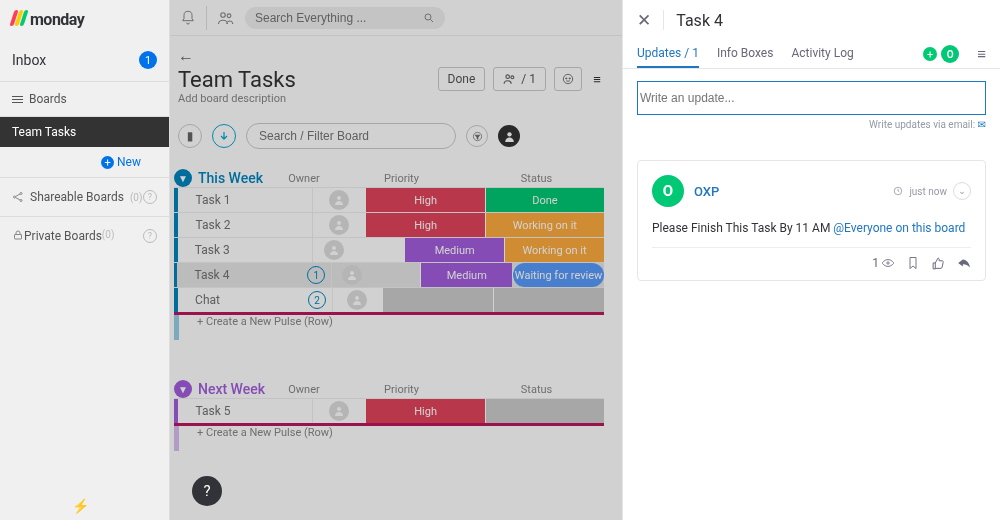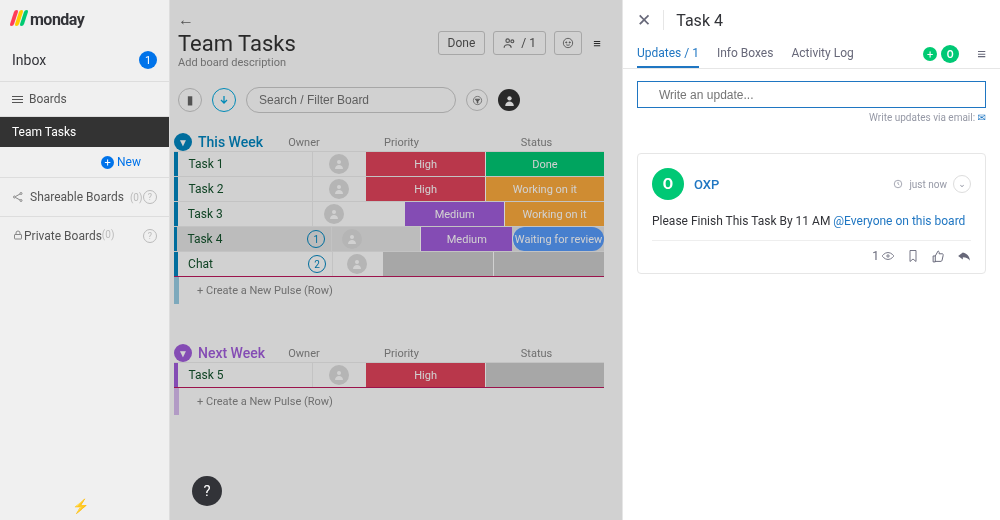--- a/index.html
+++ b/index.html
@@ -68,35 +68,35 @@
 .col-head { text-align:center; font-size:11px; color:#888; }
 .col-owner { width:60px; }
 .col-priority { width:135px; }
 .col-status { width:135px; }
 
 .pulse-row { display:flex; align-items:center; height:25px; margin-top:0; border-top:1px solid #eee; }
 .pulse-row:first-of-type { border-top:1px solid #eee; }
 .row-bar { width:5px; height:100%; }
 .row-bar.blue { background:#0086c0; }
 .row-bar.purple { background:#a25ddc; }
-.pulse-name { flex:0 0 130px; padding-left:10px; font-size:12px; color:#14532d; cursor:pointer; }
+.pulse-name { flex:0 0 130px; padding-left:17px; font-size:12px; color:#737373; cursor:pointer; }
 .pulse-gap { flex:1; display:flex; justify-content:flex-end; align-items:center; padding-right:4px; }
 .bubble-count { width:18px; height:18px; border:1px solid #0086c0; border-radius:50%; display:inline-flex; align-items:center; justify-content:center; font-size:10px; color:#0086c0; margin-right:2px; }
 .owner-cell { width:60px; height:100%; display:flex; align-items:center; justify-content:center; border-left:1px solid #eee; }
 .owner-avatar { width:20px; height:20px; border-radius:50%; background:#ddd; display:inline-flex; align-items:center; justify-content:center; }
 .owner-avatar svg { width:12px; height:12px; fill:#fff; }
 .cell { width:135px; height:100%; display:flex; align-items:center; justify-content:center; font-size:11px; color:#fff; border-left:1px solid #fff; cursor:pointer; }
 .c-high { background:#e2445c; }
 .c-medium { background:#a25ddc;margin-left:48px; }
 .c-done { background:#00c875; }
 .c-working { background:#fdab3d; }
 .c-waiting { background:#579bfc;border-radius:12px; }
 .c-empty { background:#ccc; }
 .pulse-row.selected { background:#e6e6e6; }
-.new-pulse-row { display:flex; align-items:center; height:28px; border-top:1px solid #be185d; }
+.new-pulse-row { display:flex; height:28px; border-top:3px solid #be185d; }
 .new-pulse-txt { font-size:11px; color:#888; padding-left:18px; cursor:pointer; }
 
 
 .dim { position:absolute; left:0; top:0; width:622px; height:100%; background:rgba(0,0,0,0.18); pointer-events:none; }
 
 
 .fab-q { position:absolute; right:400px; bottom:14px; width:30px; height:30px; border-radius:50%; background:#323338; color:#fff; display:flex; align-items:center; justify-content:center; font-size:15px; cursor:pointer; }
 
 
 .panel { width:378px; border-left:1px solid #e6e6e6; background:#fff; display:flex; flex-direction:column; }
@@ -106,21 +106,21 @@
 .panel-title { font-size:16px; font-weight:400; color:#323338; }
 .panel-tabs { display:flex; align-items:center; gap:18px; padding:4px 14px 0 14px; border-bottom:1px solid #e6e6e6; }
 .tab { font-size:12px; color:#676879; padding:6px 0; cursor:pointer; border-bottom:2px solid transparent; }
 .tab.active { color:#1f76c2; border-bottom-color:#1f76c2; }
 .tab-spacer { flex:1; }
 .invite-chip { display:flex; align-items:center; gap:4px; }
 .plus-sm { width:14px; height:14px; border-radius:50%; background:#00ca72; color:#fff; display:inline-flex; align-items:center; justify-content:center; font-size:11px; }
 .av-sm { width:18px; height:18px; border-radius:50%; background:#00c875; color:#fff; display:inline-flex; align-items:center; justify-content:center; font-size:10px; font-weight:600; }
 .menu-ico { font-size:15px; color:#676879; cursor:pointer; }
 
-.update-box { margin:12px 14px 4px 14px; border:1px solid #1f76c2; height:27px; display:flex; align-items:center; padding:0 21px; }
+.update-box { margin:12px 14px 4px 14px; border:1px solid #1f76c2; height:34px; display:flex; align-items:center; padding:0 2px; }
 .update-box input { border:none; outline:none; width:100%; font-size:12px; color:#555; }
 .via-email { text-align:right; font-size:10px; color:#9699a6; padding:0 14px 10px 14px; }
 .via-email a { color:#1f76c2; text-decoration:none; }
 
 .update-card { margin:20px 14px; border:1px solid #e6e6e6; border-radius:4px; padding:14px 14px 10px 14px; }
 .card-head { display:flex; align-items:center; gap:10px; }
 .big-av { width:32px; height:32px; border-radius:50%; background:#00c875; color:#fff; display:inline-flex; align-items:center; justify-content:center; font-size:15px; font-weight:700; }
 .author { font-size:13px; color:#1f76c2; font-weight:500; }
 .card-meta { margin-left:auto; display:flex; align-items:center; gap:6px; font-size:10px; color:#9699a6; }
 .chev-down { width:18px; height:18px; border:1px solid #ddd; border-radius:50%; display:inline-flex; align-items:center; justify-content:center; font-size:9px; }
@@ -181,20 +181,39 @@
           </svg>
         <span>Private Boards</span>
         <span class="count-zero">(0)</span>
       </span>
       <span class="q-circle">?</span>
     </div>
     <span class="bolt-footer">⚡</span>
   </div>
 
   <div class="main">
+    <div class="topbar">
+      <svg class="bell" viewBox="0 0 24 24" fill="none" stroke="#888" stroke-width="1.5">
+          <path d="M6 8a6 6 0 1112 0v5l2 3H4l2-3V8z"></path>
+          <path d="M10 19a2 2 0 004 0"></path>
+        </svg>
+      <span class="divider"></span>
+      <svg width="18" height="16" viewBox="0 0 24 20" fill="none" stroke="#888" stroke-width="1.5">
+          <circle cx="8" cy="6" r="3"></circle>
+          <circle cx="16" cy="7" r="2.5"></circle>
+          <path d="M2 18c0-3 3-5 6-5s6 2 6 5M13 18c0-2 2-4 4-4s4 2 4 4"></path>
+        </svg>
+      <div class="search-every">
+        <input placeholder="Search Everything ..." style="">
+        <svg class="mag" viewBox="0 0 24 24" fill="none" stroke="#888" stroke-width="2">
+            <circle cx="10" cy="10" r="6"></circle>
+            <path d="M20 20l-5-5"></path>
+          </svg>
+      </div>
+    </div>
 
     <div class="board-area">
       <span class="back-arrow">←</span>
       <div class="title-row">
         <div>
           <div class="board-title">Team Tasks</div>
           <div class="board-desc">Add board description</div>
         </div>
         <div class="title-actions">
           <span class="btn-views">

